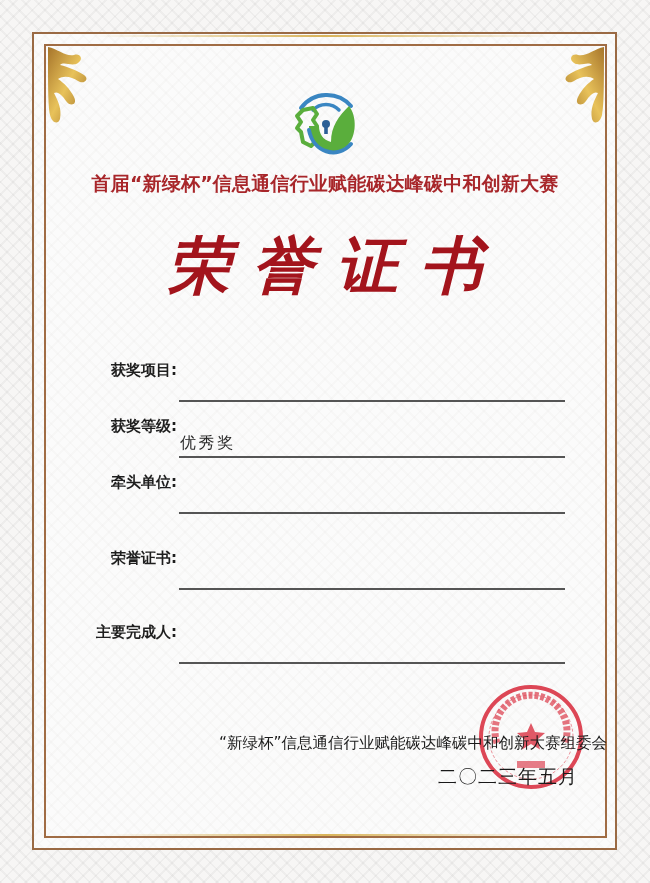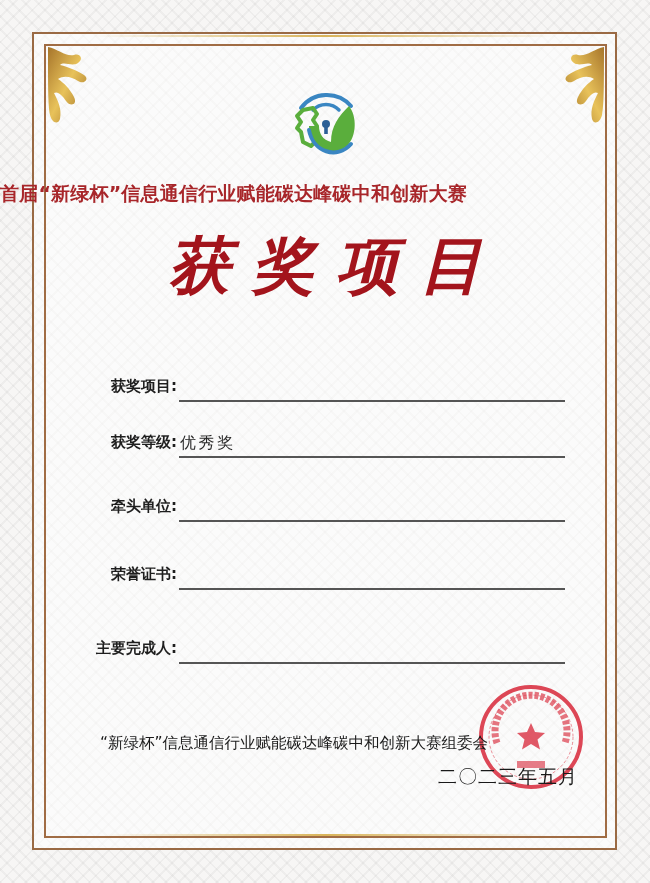--- a/index.html
+++ b/index.html
@@ -28,47 +28,46 @@
     content: ""; position: absolute; left: 0; right: 0; bottom: 0px; height: 2px;
     background: linear-gradient(90deg, transparent 10%, #d9b45a 50%, transparent 90%);
   }
   .corner { position: absolute; width: 52px; height: 82px; }
   .corner.tl { left: 44px; top: 45px; }
   .corner.tr { right: 42px; top: 45px; transform: scaleX(-1); }
 
   .logo { position: absolute; left: 287px; top: 86px; width: 78px; height: 78px; }
 
   .subtitle {
-    position: absolute; left: 0; right: 0; top: 171px; 
+    position: absolute; left: 0; right: 0; top: 171px; text-align: center;
     font-size: 19px; font-weight: bold; color: #a8262a; letter-spacing: 0.2px;
     font-family: "DejaVu Sans", sans-serif;
-    margin-top: 10px;
   }
   .main-title {
     position: absolute; left: 0; right: 0; top: 226px; text-align: center;
     font-family: "DejaVu Serif", serif; font-weight: bold; font-style: italic;
     font-size: 62px; color: #a3141c; letter-spacing: 22px; padding-left: 22px;
     line-height: 80px;
   }
 
   .field { position: absolute; left: 60px; width: 505px; height: 30px; }
   .field .label {
-    position: absolute; right: 388px; bottom: 6px; white-space: nowrap;
+    position: absolute; right: 388px; bottom: 22px; white-space: nowrap;
     font-size: 15px; font-weight: bold; color: #1e1e1e;
   }
   .field .value {
     position: absolute; left: 120px; bottom: 4px; white-space: nowrap;
     font-family: "DejaVu Serif", serif; font-size: 16px; color: #2a2a2a; letter-spacing: 2.6px;
   }
   .field .line {
     position: absolute; left: 119px; right: 0; bottom: 0; height: 2px; background: #555;
   }
 
   .org {
-    position: absolute; left: 100px; width: 507px; top: 733px; text-align: left;
+    position: absolute; left: 100px; width: 507px; top: 733px; text-align: right;
     font-size: 15.5px; color: #1a1a1a;
   }
   .date {
     position: absolute; right: 72px; top: 764px; font-size: 19px; color: #1a1a1a; letter-spacing: 1px;
   }
   .stamp { position: absolute; left: 477px; top: 683px; width: 108px; height: 108px; opacity: 0.85; }
 </style>
 </head>
 <body>
 
@@ -100,32 +99,32 @@
   <path d="M14 22 A32 32 0 0 1 64 20" fill="none" stroke="#3a86c2" stroke-width="4" stroke-linecap="round"></path>
   <path d="M26 24 A18 18 0 0 1 52 24" fill="none" stroke="#3a86c2" stroke-width="3.5" stroke-linecap="round"></path>
   <path d="M16 24 L26 22 L30 28 L26 34 L30 40 L26 48 L30 54 L24 60 L16 56 L14 46 L10 42 L14 36 L10 30 Z" fill="none" stroke="#5aae3c" stroke-width="4" stroke-linejoin="round"></path>
   <path d="M22 40 C22 62 44 74 60 60 C70 50 70 30 62 20 C52 30 44 40 44 56 C36 54 32 48 32 40" fill="#5aae3c"></path>
   <path d="M22 44 C26 66 50 74 64 58" fill="none" stroke="#3a86c2" stroke-width="4" stroke-linecap="round"></path>
   <circle cx="39" cy="38" r="4" fill="#2c5f96"></circle>
   <rect x="37.2" y="38" width="3.6" height="10" fill="#2c5f96"></rect>
 </svg>
 
 <div class="subtitle">首届“新绿杯”信息通信行业赋能碳达峰碳中和创新大赛</div>
-<div class="main-title">获奖项目</div>
+<div class="main-title">荣誉证书</div>
 
 <div class="field" style="top:372px;">
   <span class="label">获奖项目:</span>
   <div class="line"></div>
 </div>
 <div class="field" style="top:428px;">
   <span class="label">获奖等级:</span>
   <span class="value">优秀奖</span>
   <div class="line"></div>
 </div>
-<div class="field" style="top:484px;margin-top:8px;">
+<div class="field" style="top:484px;">
   <span class="label">牵头单位:</span>
   <div class="line"></div>
 </div>
 <div class="field" style="top:560px;">
   <span class="label">荣誉证书:</span>
   <div class="line"></div>
 </div>
 <div class="field" style="top:634px;text-align:right;">
   <span class="label">主要完成人:</span>
   <div class="line"></div>

